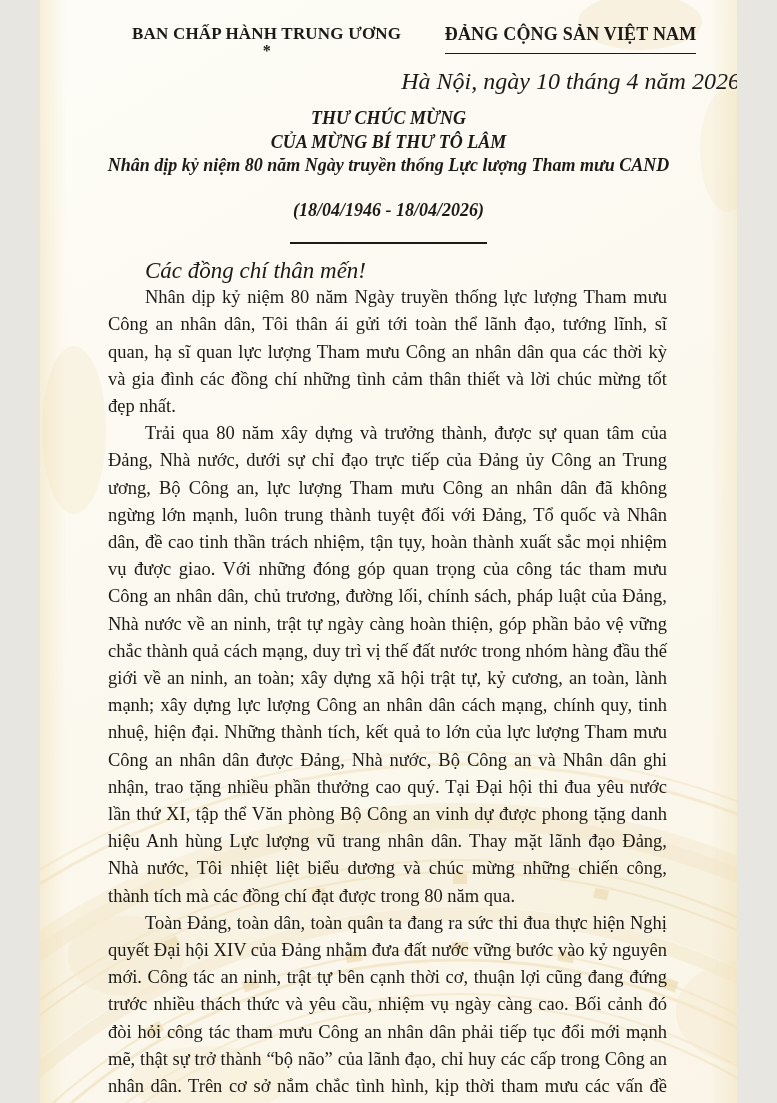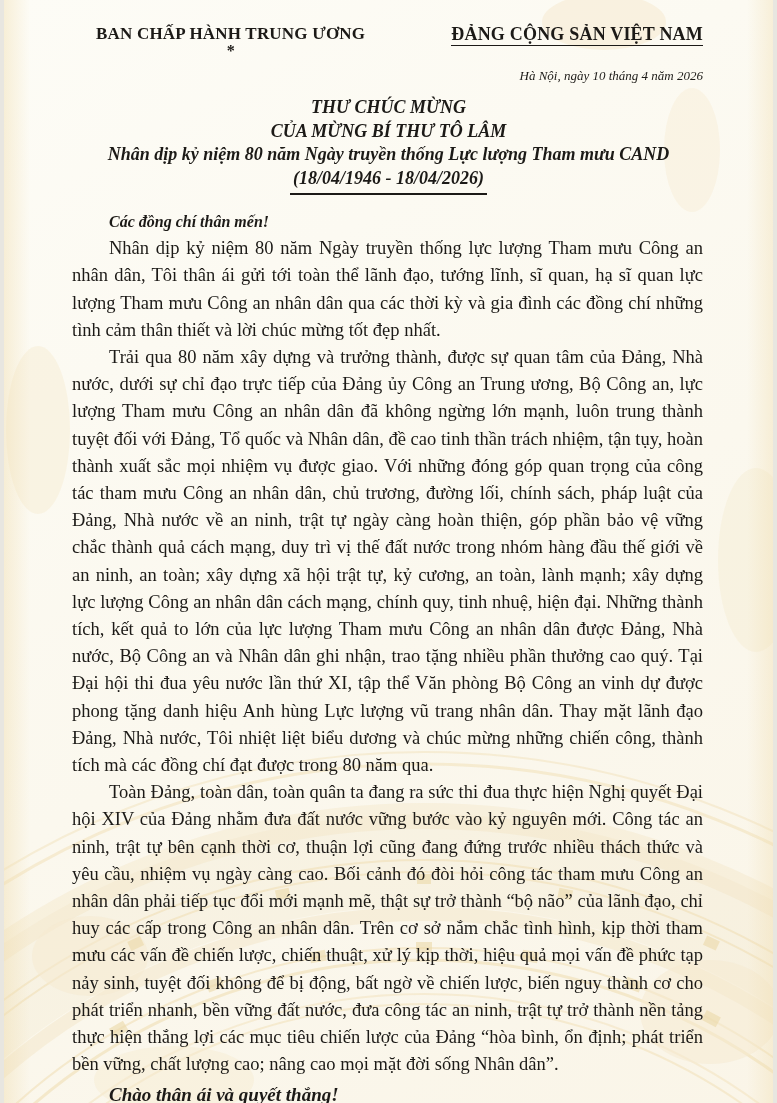--- a/index.html
+++ b/index.html
@@ -1,45 +1,45 @@
 <!DOCTYPE html>
 <html><head>
 <meta charset="utf-8">
 <style>
   html,body{margin:0;padding:0;background:#e8e6e0;}
   .page{
     position:relative;
-    width:769px;height:1103px;
+    width:697px;height:1103px;
     margin:0 auto;
     background:linear-gradient(150deg,#fdfcf6 0%,#fbf8ee 55%,#faf5e8 100%);
     overflow:hidden;
     font-family:"Liberation Serif","DejaVu Serif",serif;
     color:#1c1a17;
   }
   .bg-pattern{position:absolute;left:0;top:0;z-index:0;pointer-events:none;}
   .edge{position:absolute;top:0;bottom:0;width:26px;z-index:0;pointer-events:none;}
   .edge.left{left:0;background:linear-gradient(90deg,rgba(240,222,178,.45),rgba(240,222,178,0));}
   .edge.right{right:0;background:linear-gradient(270deg,rgba(240,222,178,.4),rgba(240,222,178,0));}
   .content{position:relative;z-index:1;padding-top:24px;}
 
   .hdr{display:flex;justify-content:space-between;align-items:flex-start;padding:0 70px 0 92px;}
   .hdr-left{text-align:center;}
   .hdr-left .org{font-weight:bold;font-size:17px;letter-spacing:.2px;white-space:nowrap;}
   .hdr-left .star{font-weight:bold;font-size:16px;line-height:14px;}
   .hdr-right{text-align:center;}
   .hdr-right .org{font-weight:bold;font-size:18px;letter-spacing:.2px;white-space:nowrap;
-    border-bottom:1.6px solid #1c1a17;padding-bottom:0;display:inline-block;}
-  .dateline{font-style:italic;font-size:13px;text-align:right;margin-top:22px;white-space:nowrap;}
+    border-bottom:1.6px solid #1c1a17;padding-bottom:8px;display:inline-block;}
+  .dateline{font-style:italic;font-size:24px;text-align:right;margin-top:14px;white-space:nowrap;}
 
   .title-block{text-align:center;margin-top:12px;line-height:23.5px;}
   .title-block div{font-weight:bold;font-size:18px;font-style:italic;}
-  .title-underline{display:inline-block;border-bottom:2px solid #1c1a17;padding:0 3px 3px 3px;}
+  .title-underline{display:inline-block;border-bottom:2px solid #1c1a17;padding:0 3px 20px 3px;margin-top:21px;}
 
   .body-text{margin:13px 70px 0 68px;font-size:18.5px;line-height:27.2px;text-align:justify;}
-  .salutation{font-weight:bold;font-style:italic;text-indent:37px;font-size:16px;line-height:27.2px;}
+  .salutation{font-weight:normal;font-style:italic;text-indent:37px;font-size:23px;line-height:27.2px;}
   .body-text p{margin:0;text-indent:37px;}
   .closing{font-weight:bold;font-style:italic;text-indent:37px;margin:2px 70px 0 68px;
     font-size:19px;line-height:28px;}
 </style>
 </head>
 <body>
 
 <div class="page">
 
   <svg class="bg-pattern" width="777" height="1103" viewBox="0 0 777 1103" aria-hidden="true">

